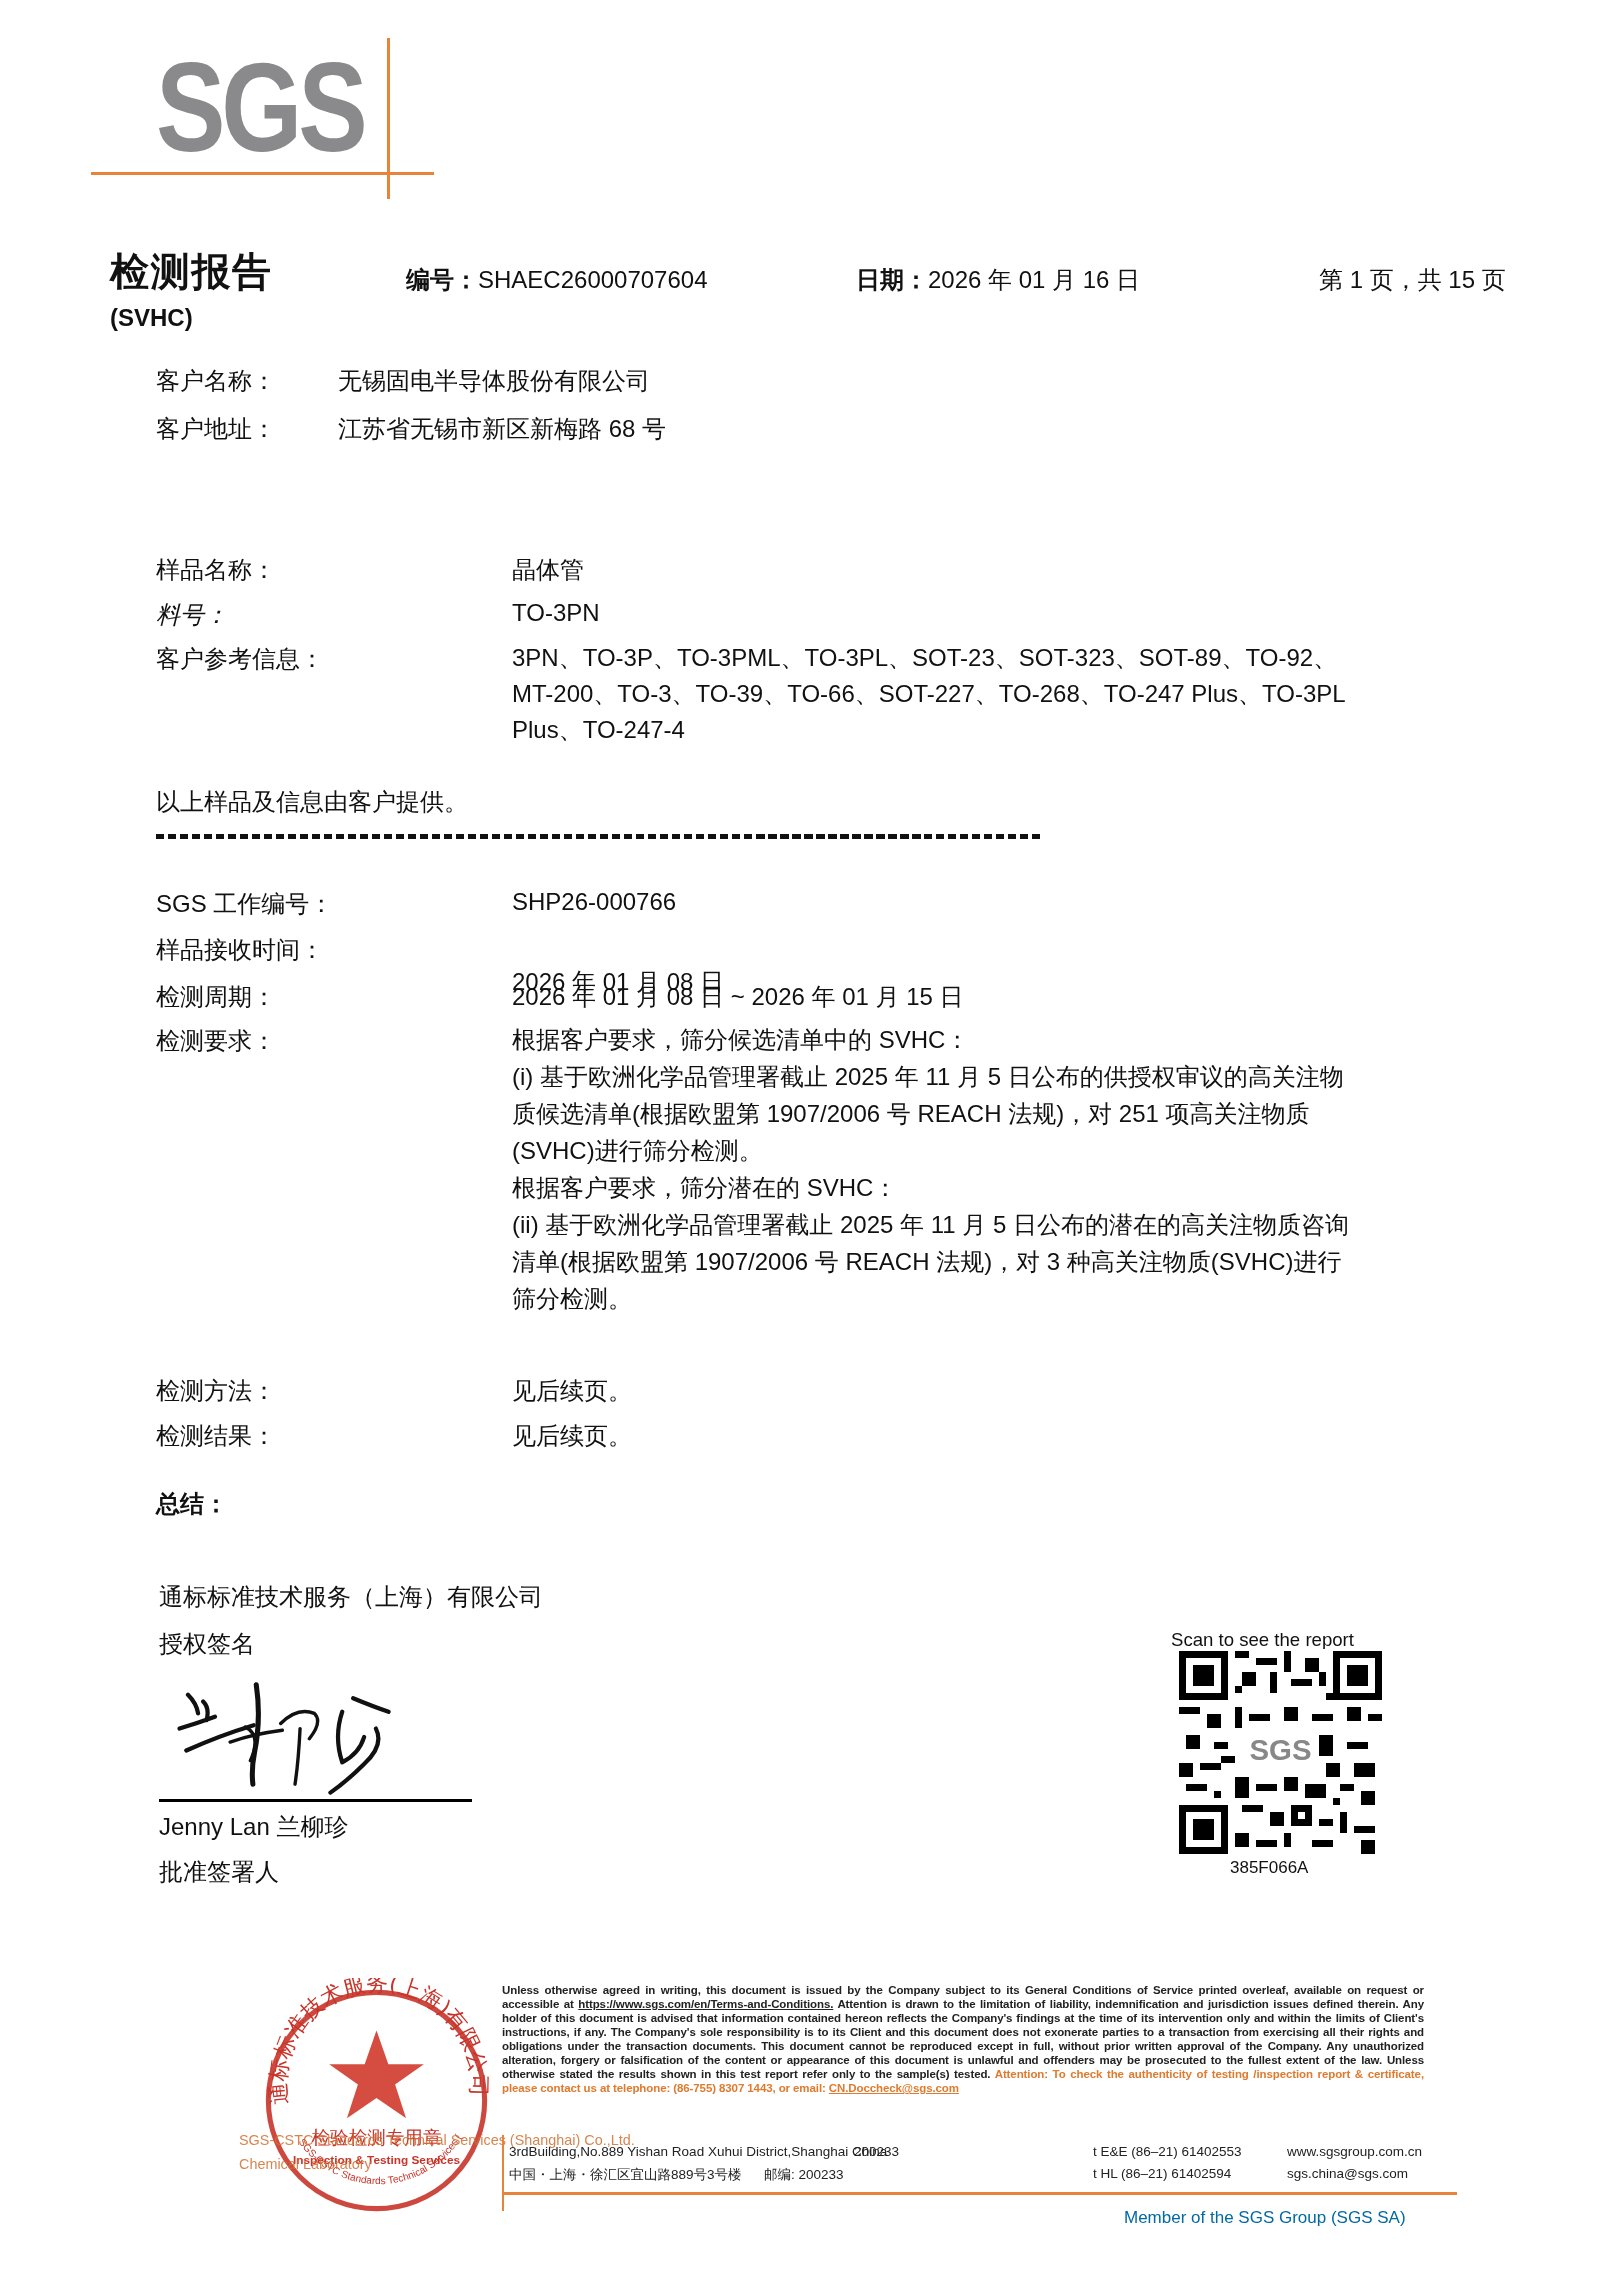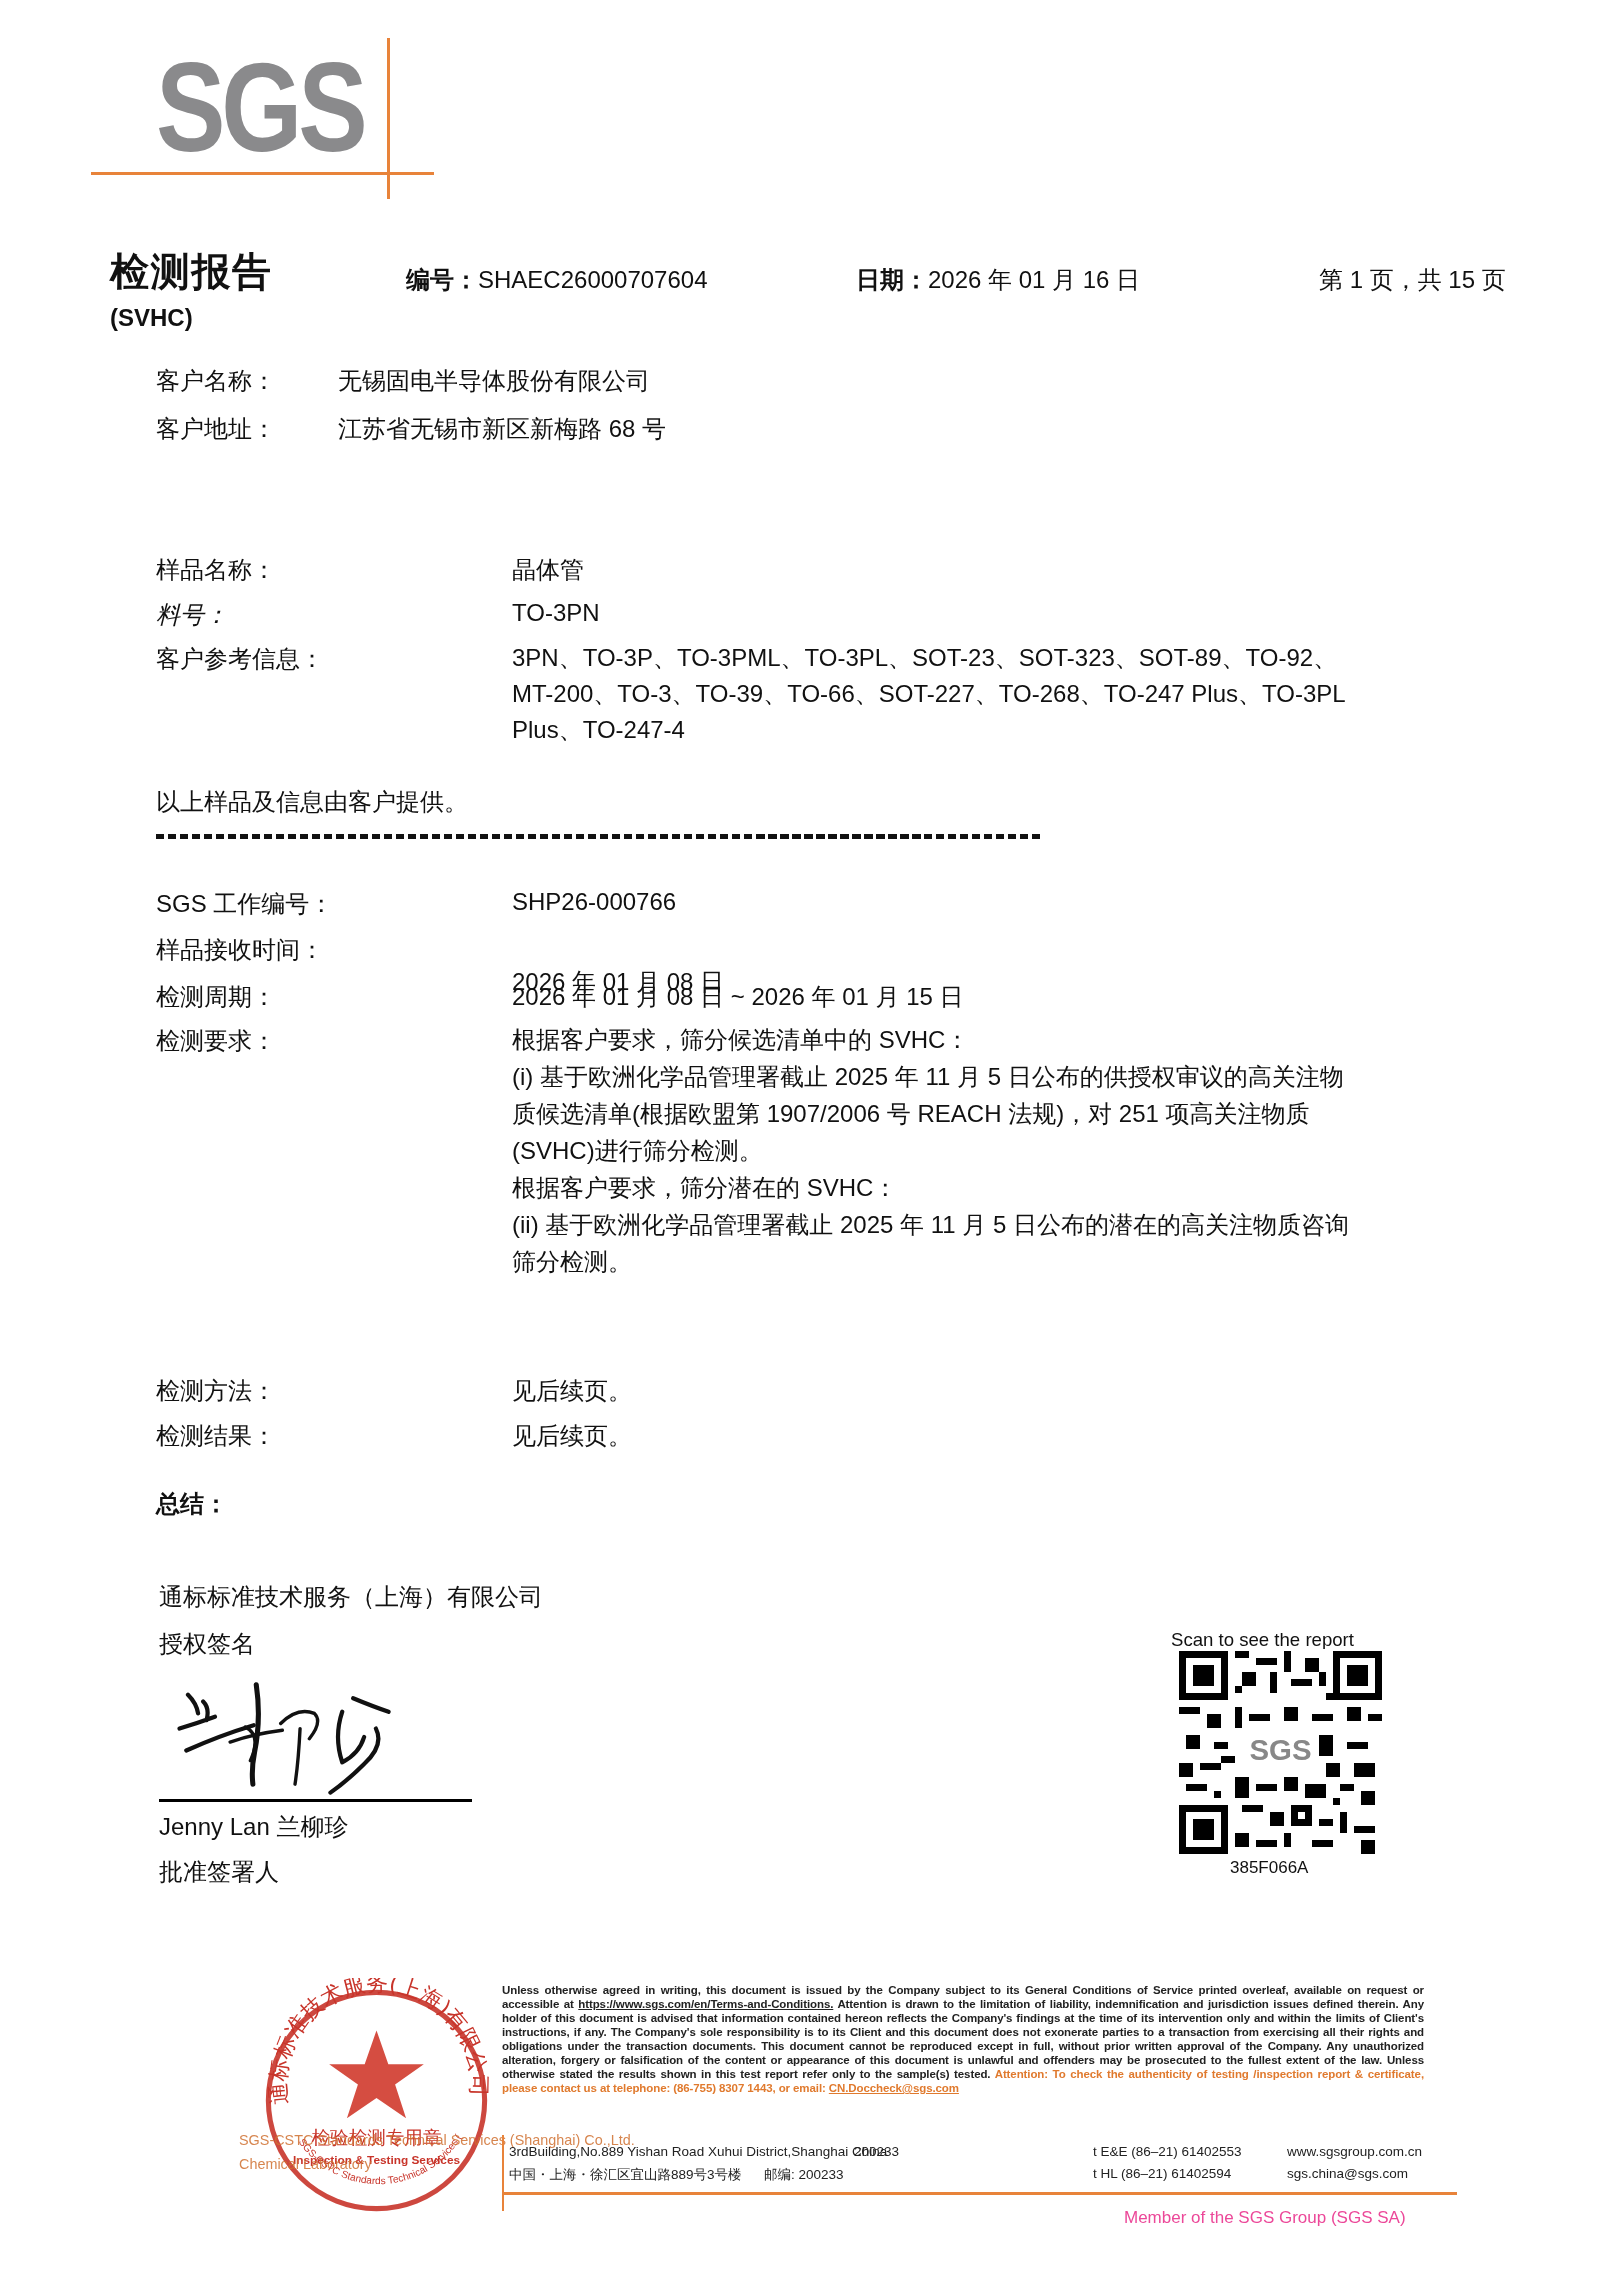--- a/index.html
+++ b/index.html
@@ -39,21 +39,21 @@
   .qr-id { left: 1230px; top: 1858px; font-size: 17px; }
 
   
   .fine { left: 502px; top: 1983px; width: 922px; font-size: 11.5px; line-height: 14px; text-align: justify; color: #222; font-weight: 700; letter-spacing: -0.1px; }
   .fine a { color: #222; text-decoration: underline; }
   .fine .attn { color: #e07a2e; }
   .fine .attn a { color: #e07a2e; }
   .addr { font-size: 13.5px; color: #222; }
   .foot-hline { left: 502px; top: 2192px; width: 955px; height: 2.5px; background: #e8833a; }
   .foot-vline { left: 502px; top: 2135px; width: 1.7px; height: 76px; background: #e8833a; }
-  .member { left: 1124px; top: 2208px; font-size: 17px; color: #ec4899; }
+  .member { left: 1124px; top: 2208px; font-size: 17px; color: #0369a1; }
 
   
   .stamp { left: 254px; top: 1978px; width: 245px; height: 245px; }
   .stamp-lab { left: 239px; top: 2132px; font-size: 14.4px; color: #d07030; opacity: 0.85; }
   .stamp-lab2 { left: 239px; top: 2156px; font-size: 14.4px; color: #d07030; opacity: 0.85; }
 </style>
 </head>
 <body>
 
 <div class="abs logo-text">SGS</div>
@@ -95,20 +95,21 @@
 <div class="abs lbl" style="top:981px;">检测周期：</div>
 <div class="abs val val-b" style="top:981px;">2026 年 01 月 08 日 ~ 2026 年 01 月 15 日</div>
 <div class="abs lbl" style="top:1025px;">检测要求：</div>
 <div class="abs val val-b multi" style="top:1021px; line-height:37px;">
   <div>根据客户要求，筛分候选清单中的 SVHC：</div>
   <div>(i) 基于欧洲化学品管理署截止 2025 年 11 月 5 日公布的供授权审议的高关注物</div>
   <div>质候选清单(根据欧盟第 1907/2006 号 REACH 法规)，对 251 项高关注物质</div>
   <div>(SVHC)进行筛分检测。</div>
   <div>根据客户要求，筛分潜在的 SVHC：</div>
   <div>(ii) 基于欧洲化学品管理署截止 2025 年 11 月 5 日公布的潜在的高关注物质咨询</div>
+  <div>清单(根据欧盟第 1907/2006 号 REACH 法规)，对 3 种高关注物质(SVHC)进行</div>
   <div>筛分检测。</div>
 </div>
 <div class="abs lbl" style="top:1375px;">检测方法：</div>
 <div class="abs val val-b" style="top:1375px;">见后续页。</div>
 <div class="abs lbl" style="top:1420px;">检测结果：</div>
 <div class="abs val val-b" style="top:1420px;">见后续页。</div>
 <div class="abs lbl bold" style="top:1488px;">总结：</div>
 
 <div class="abs lbl" style="left:159px; top:1581px;">通标标准技术服务（上海）有限公司</div>
 <div class="abs lbl" style="left:159px; top:1628px;">授权签名</div>

